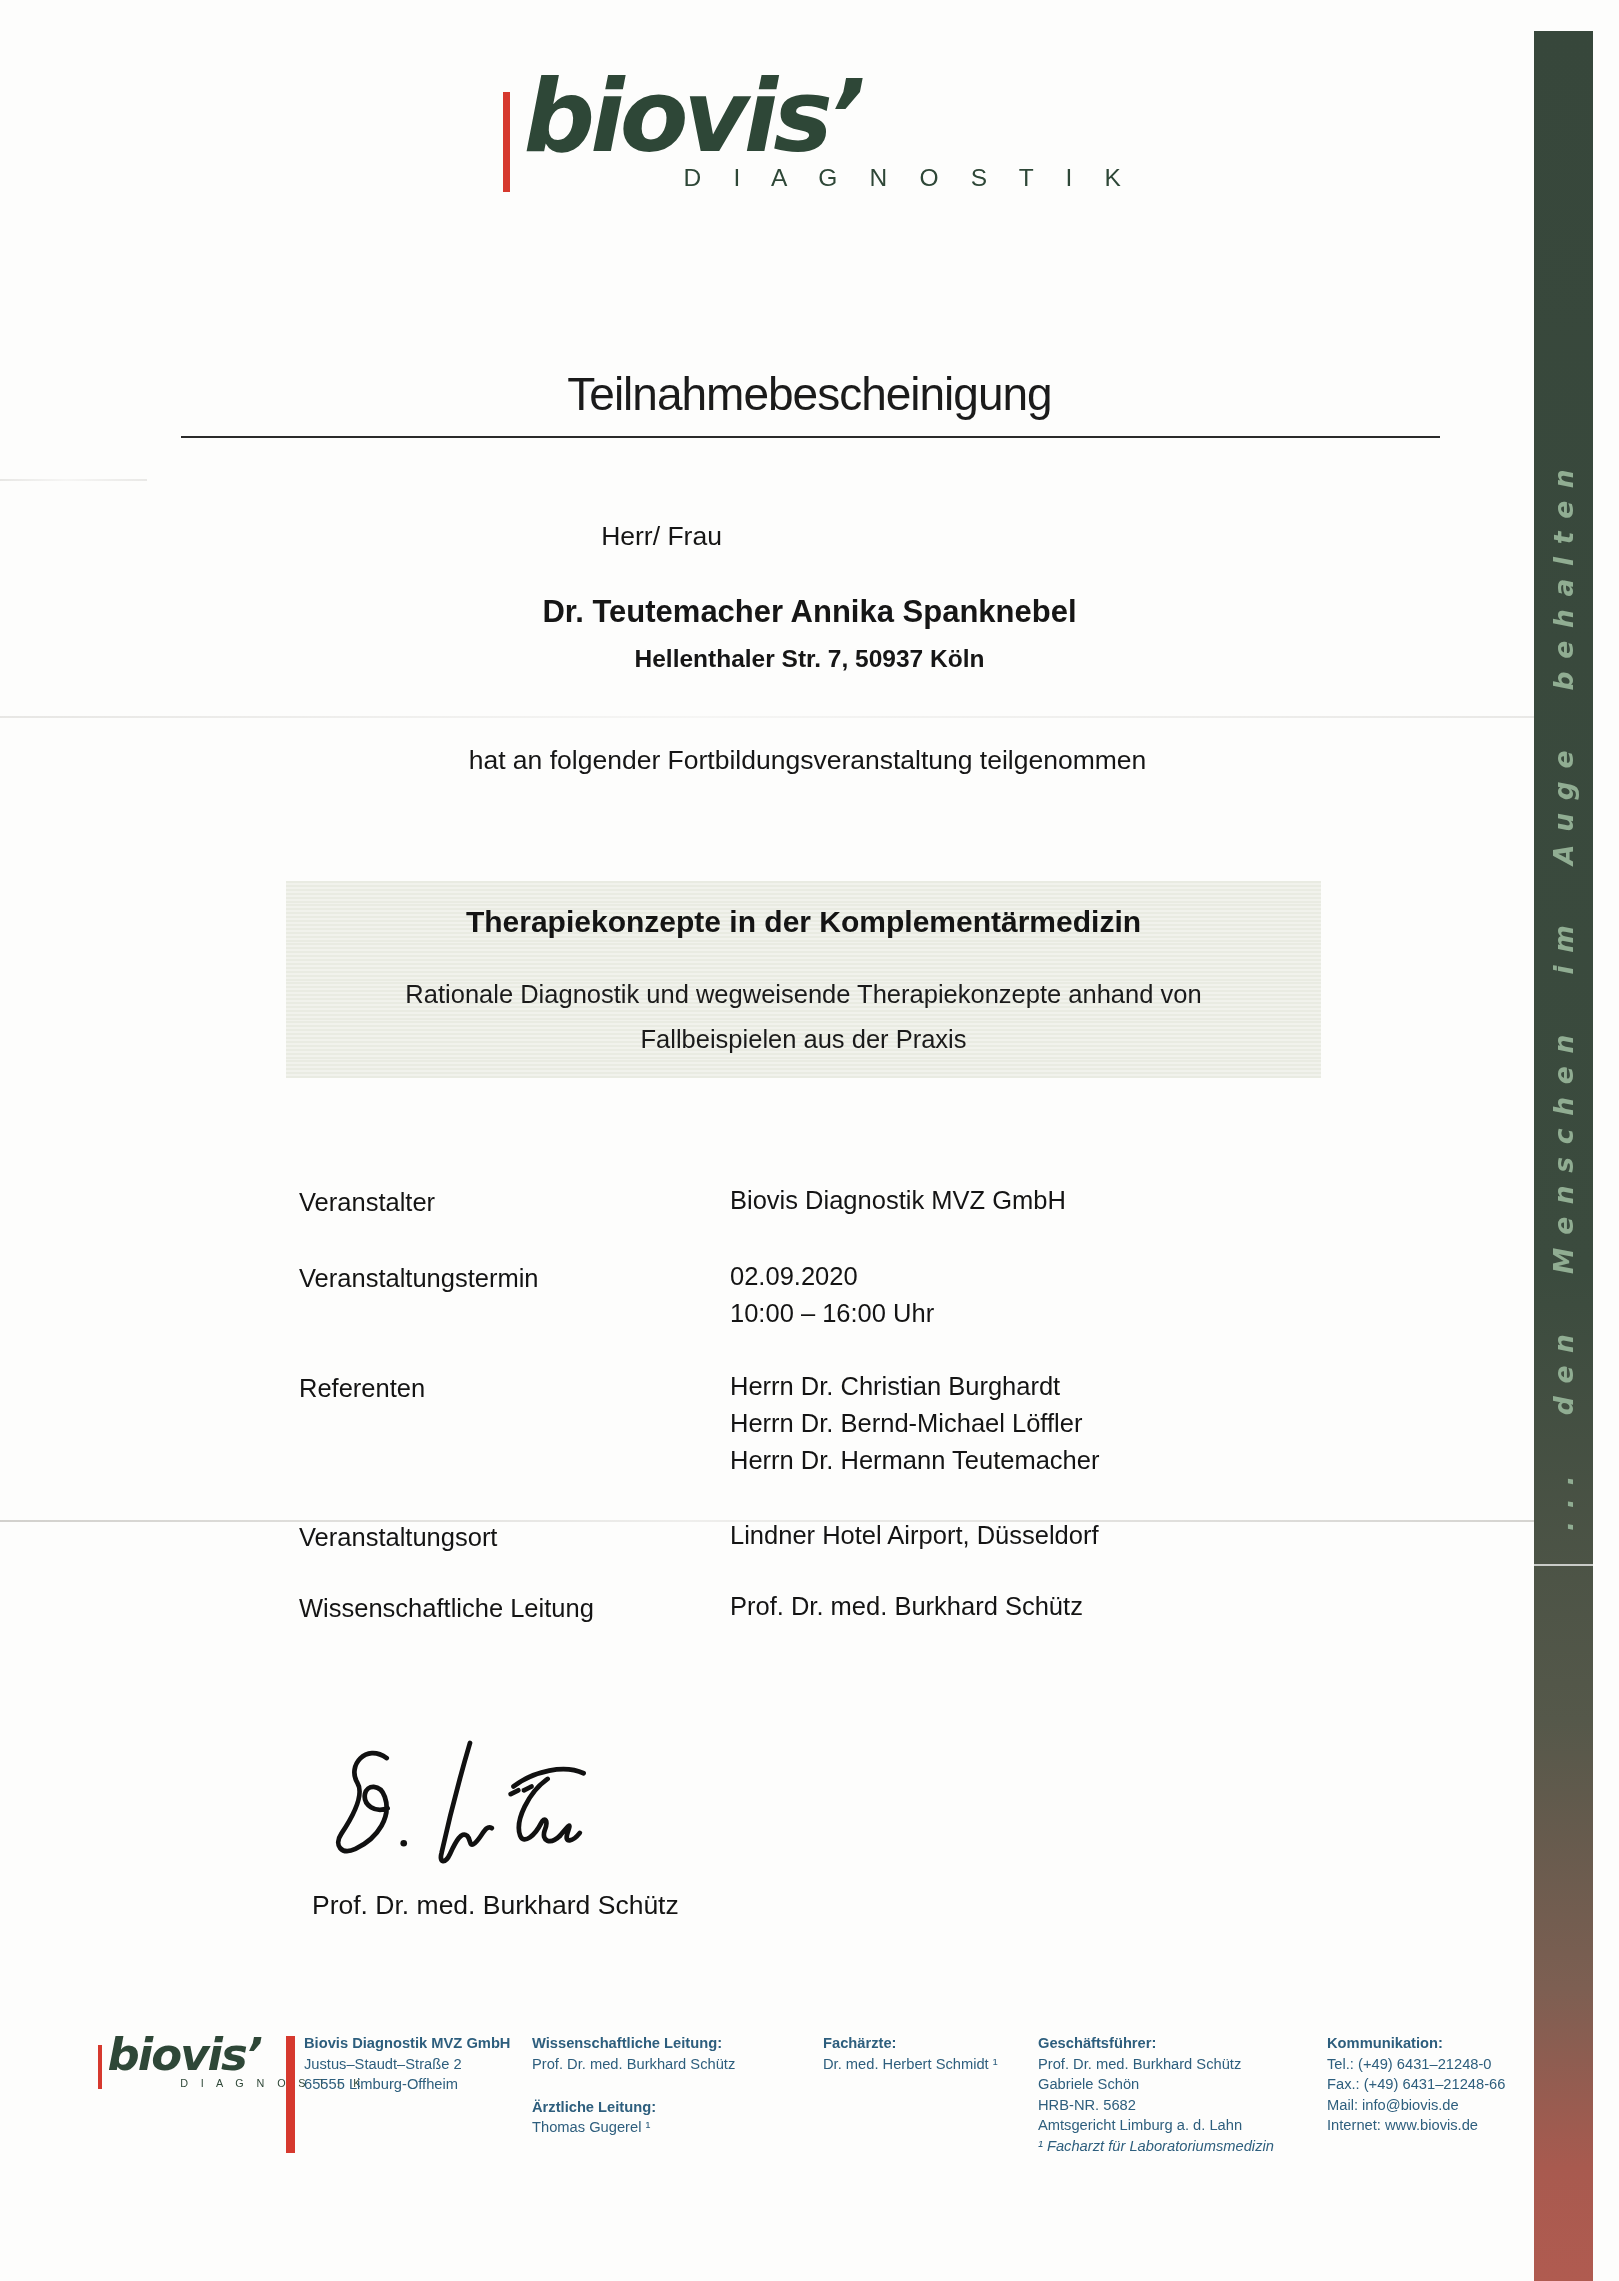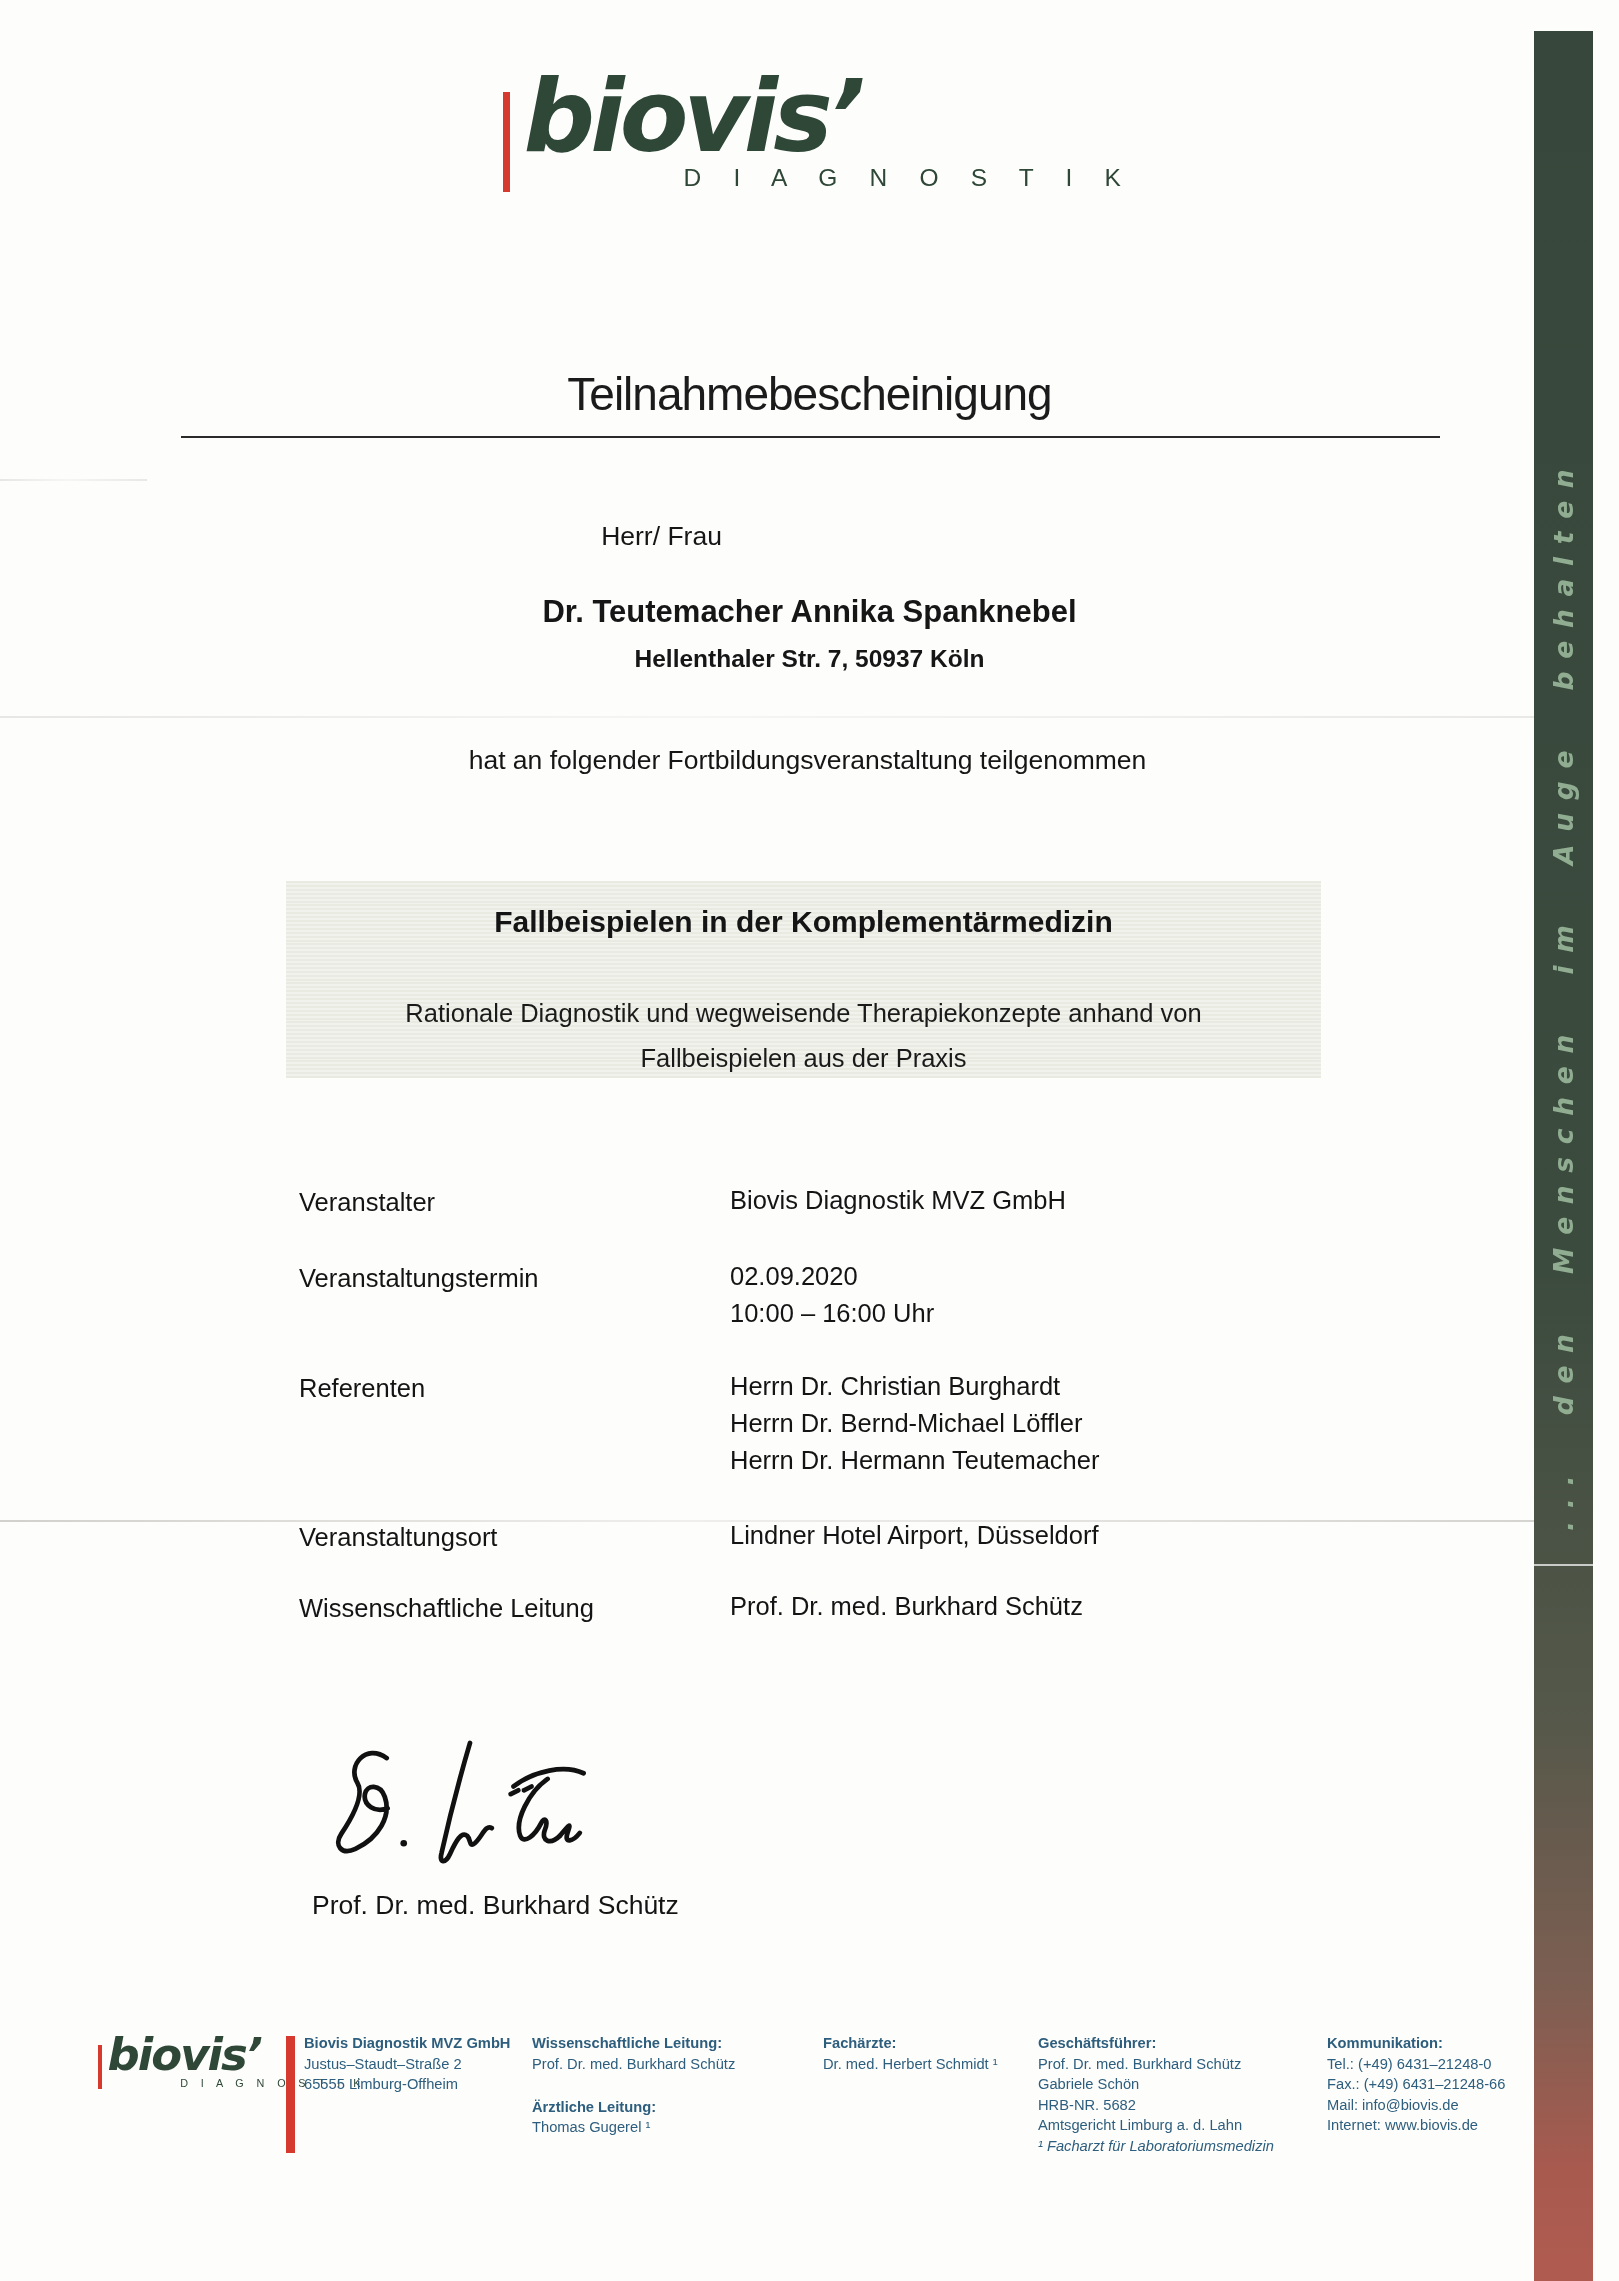--- a/index.html
+++ b/index.html
@@ -21,21 +21,21 @@
   .salutation{position:absolute;top:521px;left:0;width:1323px;text-align:center;font-size:26.5px;}
   .recipient-name{position:absolute;top:594px;left:0;width:1619px;text-align:center;font-size:31px;font-weight:bold;}
   .recipient-address{position:absolute;top:645px;left:0;width:1619px;text-align:center;font-size:24.5px;font-weight:bold;}
   .intro-line{position:absolute;top:745px;left:0;width:1615px;text-align:center;font-size:26.5px;}
 
   
   .course-box{position:absolute;left:286px;top:881px;width:1035px;height:197px;
     background:repeating-linear-gradient(180deg,#e9ebe2 0px,#e9ebe2 2px,#f1f2ec 2px,#f1f2ec 3.9px);
     text-align:center;}
   .course-title{margin-top:23.5px;font-size:30px;font-weight:bold;color:#141414;}
-  .course-sub{margin-top:52px;font-size:25.5px;line-height:45px;color:#1a1a1a;}
+  .course-sub{margin-top:33px;font-size:25.5px;line-height:45px;color:#1a1a1a;}
 
   
   .detail-row{position:absolute;left:299px;display:flex;font-size:25.5px;color:#141414;}
   .detail-label{width:431px;flex:0 0 431px;}
   .detail-values{display:flex;flex-direction:column;line-height:37px;margin-top:-5.9px;}
   .detail-values span{white-space:nowrap;}
 
   
   .crease{position:absolute;height:2px;background:linear-gradient(90deg,rgba(110,105,95,0.30),rgba(110,105,95,0.10) 45%,rgba(110,105,95,0.28));}
   .crease.faint{opacity:0.5;}
@@ -91,21 +91,21 @@
   <div class="salutation">Herr/ Frau</div>
   <div class="recipient-name">Dr. Teutemacher Annika Spanknebel</div>
   <div class="recipient-address">Hellenthaler Str. 7, 50937 Köln</div>
 
   <div class="crease faint" style="top:479px;left:0;width:147px;"></div>
   <div class="crease faint" style="top:716px;left:0;width:1534px;"></div>
 
   <div class="intro-line">hat an folgender Fortbildungsveranstaltung teilgenommen</div>
 
   <div class="course-box">
-    <div class="course-title">Fallbeispielen in der Komplementärmedizin</div>
+    <div class="course-title">Therapiekonzepte in der Komplementärmedizin</div>
     <div class="course-sub">
       <div>Rationale Diagnostik und wegweisende Therapiekonzepte anhand von</div>
       <div>Fallbeispielen aus der Praxis</div>
     </div>
   </div>
 
   <div class="detail-row" style="top:1188px;">
     <div class="detail-label">Veranstalter</div>
     <div class="detail-values">
         <span>Biovis Diagnostik MVZ GmbH</span>

